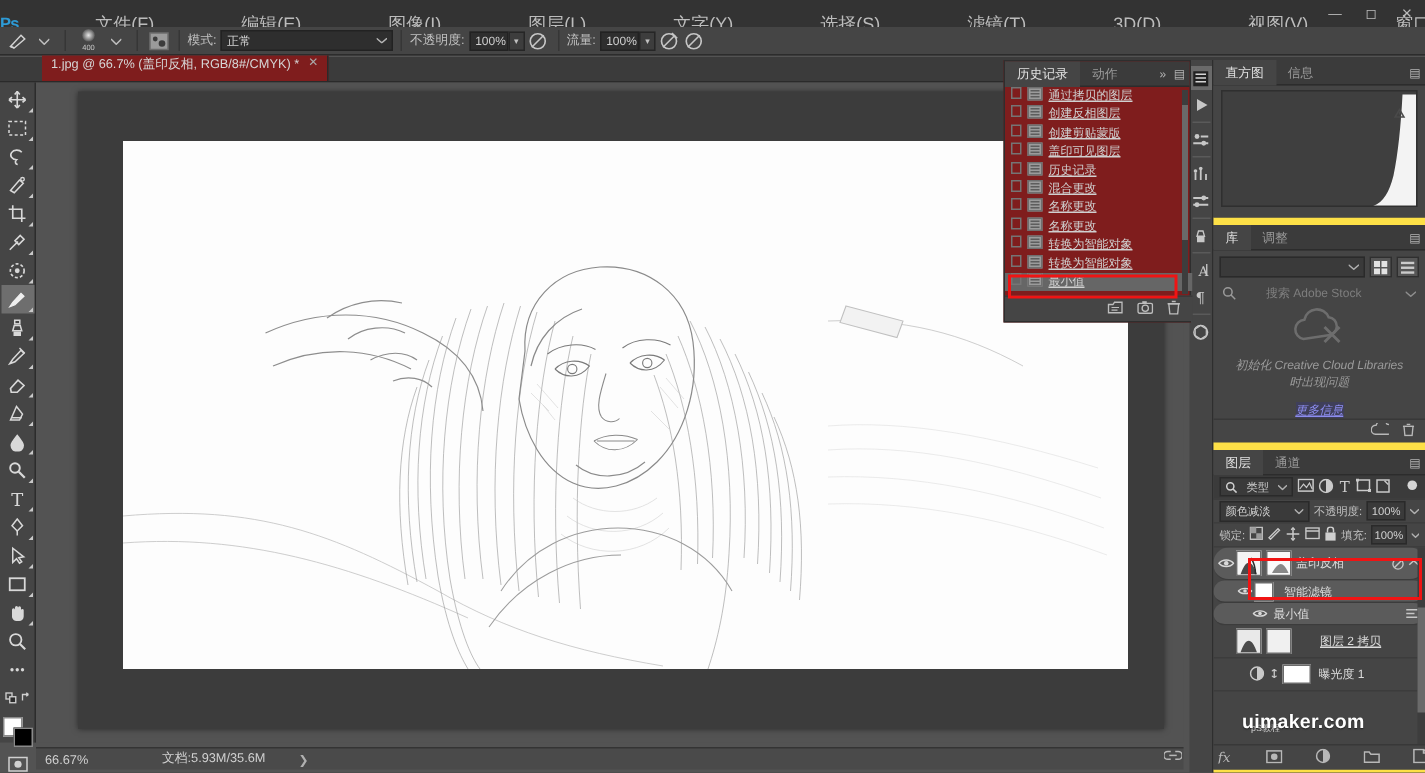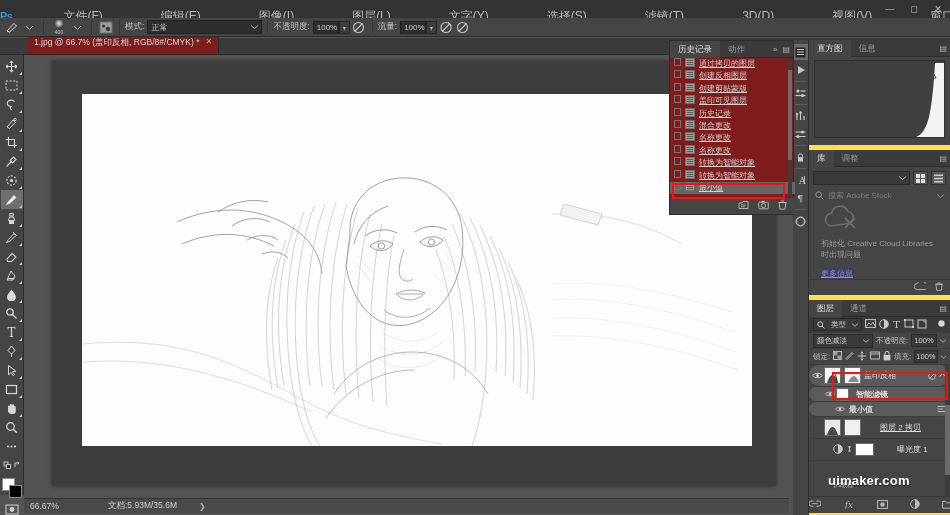--- a/index.html
+++ b/index.html
@@ -133,23 +133,23 @@
   .histo-plot { width:131px; height:78px; background:#3f3f3f;
                 border:1px solid #2f2f2f; position:relative; overflow:hidden; }
   .lib { height:150px; position:relative; }
   .lib-ctrl { display:flex; align-items:center; padding:4px 4px 2px; gap:3px; }
   .lib-sel { flex:1; height:14px; background:#3a3a3a; border:1px solid #2a2a2a;
              display:flex; align-items:center; justify-content:flex-end;
              padding-right:3px; font-size:7px; color:#bbb; }
   .lib-vbtn { width:15px; height:14px; background:#565656; border:1px solid #2f2f2f;
               display:flex; align-items:center; justify-content:center; }
   .lib-search { display:flex; align-items:center; height:15px; margin:1px 3px 0;
-                padding:0 3px; font-size:8px; color:#7e7e7e; gap:4px; }
-  .lib-msg { position:absolute; left:0; top:52px; width:141px; text-align:left;
-             padding:0 12px; }
+                padding:0 3px; font-size:8px; color:#7e7e7e; gap:20px; }
+  .lib-msg { position:absolute; left:0; top:52px; width:141px; text-align:center;
+             padding:0 12px;font-style:italic; }
   .lib-msgtxt { font-size:8px; color:#9b9b9b; line-height:11px; }
   .lib-link { font-size:8px; color:#8d8df0; text-decoration:underline;
               margin-top:8px; display:inline-block; background:#3f3f5a; }
   .lib-foot { position:absolute; left:0; bottom:0; width:141px; height:16px;
               border-top:1px solid #383838; display:flex; align-items:center;
               justify-content:flex-end; padding-right:7px; gap:9px; }
   .lyr-row { display:flex; align-items:center; height:16px; padding:0 4px;
              gap:3px; border-bottom:1px solid #3d3d3d; }
   .lyr-filter { background:#3b3b3b; }
   .lyr-searchbox { display:flex; align-items:center; gap:3px; width:49px;
@@ -159,34 +159,34 @@
   .lyr-blend { display:flex; align-items:center; height:14px; width:60px;
                background:#3a3a3a; border:1px solid #2a2a2a; padding:0 3px;
                font-size:7.5px; color:#d0d0d0; justify-content:space-between; }
   .lyr-num { width:26px; height:13px; background:#3a3a3a; border:1px solid #2a2a2a;
              font-size:7.5px; color:#d0d0d0; text-align:center; line-height:11px; }
   .lyr-lbl { font-size:7.5px; color:#c2c2c2; white-space:nowrap; }
   .layerlist { position:relative; }
   .lyr { display:flex; align-items:center; height:22px; padding-left:2px;
          border-bottom:1px solid #3c3c3c; position:relative; }
   .lyr.sel { background:#5b5b5b;border-radius:10px; }
-  .lyr.sub { height:15px;font-weight:bold; }
+  .lyr.sub { height:15px; }
   .eye { width:13px; display:flex; align-items:center; justify-content:center;
          color:#ccc; font-size:7px; }
   .thumb { width:17px; height:17px; border:1px solid #6b6b6b; margin-right:3px;
            background:#fff; position:relative; overflow:hidden; }
   .thumb.mini { width:13px; height:13px; }
   .lyrname { font-size:8px; color:#dcdcdc; white-space:nowrap; overflow:hidden; }
   .lyrname.ul { text-decoration:underline;padding-left:16px; }
   .lyr-right { position:absolute; right:4px; top:50%; transform:translateY(-50%);
                display:flex; align-items:center; gap:3px; color:#c6c6c6;
                font-size:7px; }
   .lyr-foot { position:absolute; left:0; bottom:0; width:141px; height:17px;
               background:#454545; border-top:1px solid #383838;
-              display:flex; align-items:center; justify-content:space-between;
+              display:flex; align-items:center; justify-content:center;
               gap:22px; color:#b8b8b8; }
   .watermark { position:absolute; left:828px; top:473px; font-size:13px;
                font-weight:bold; color:#ffffff; letter-spacing:0.2px;
                text-shadow:0 1px 1px rgba(0,0,0,.55); z-index:60;
                pointer-events:none; }
   .wm-sub { position:absolute; left:834px; top:481px; font-size:6px;
             color:#d8d8d8; z-index:59; }
   .scrollv { position:absolute; right:0; top:0; width:5px; height:100%;
              background:#3d3d3d; }
   .scrollv i { position:absolute; left:0; width:5px; background:#6a6a6a;
@@ -977,21 +977,21 @@
                 <path d="M5 0.8 a4.2 4.2 0 0 1 0 8.4 Z" fill="#cacaca"></path>
               </svg>
           </span>
           <span style="margin-right:2px">
             <svg width="7" height="10" viewBox="0 0 7 10">
                 <path d="M2 3.5 a1.8 1.8 0 0 1 3 0 M2 6.5 a1.8 1.8 0 0 0 3 0" fill="none" stroke="#c8c8c8" stroke-width="0.9"></path>
                 <path d="M3.5 2 L3.5 8" stroke="#c8c8c8" stroke-width="0.9"></path>
               </svg>
           </span>
           <span class="thumb mini" style="width:19px;height:13px"></span>
-          <span class="lyrname" style="margin-left:20px">曝光度 1</span>
+          <span class="lyrname" style="margin-left:2px">曝光度 1</span>
         </div>
 
         <div class="scrollv">
             <i style="top:40px;height:70px"></i>
           </div>
       </div>
 
       <div class="lyr-foot">
         <span>
           <sv g=""></sv><svg width="12" height="8" viewBox="0 0 12 8">

